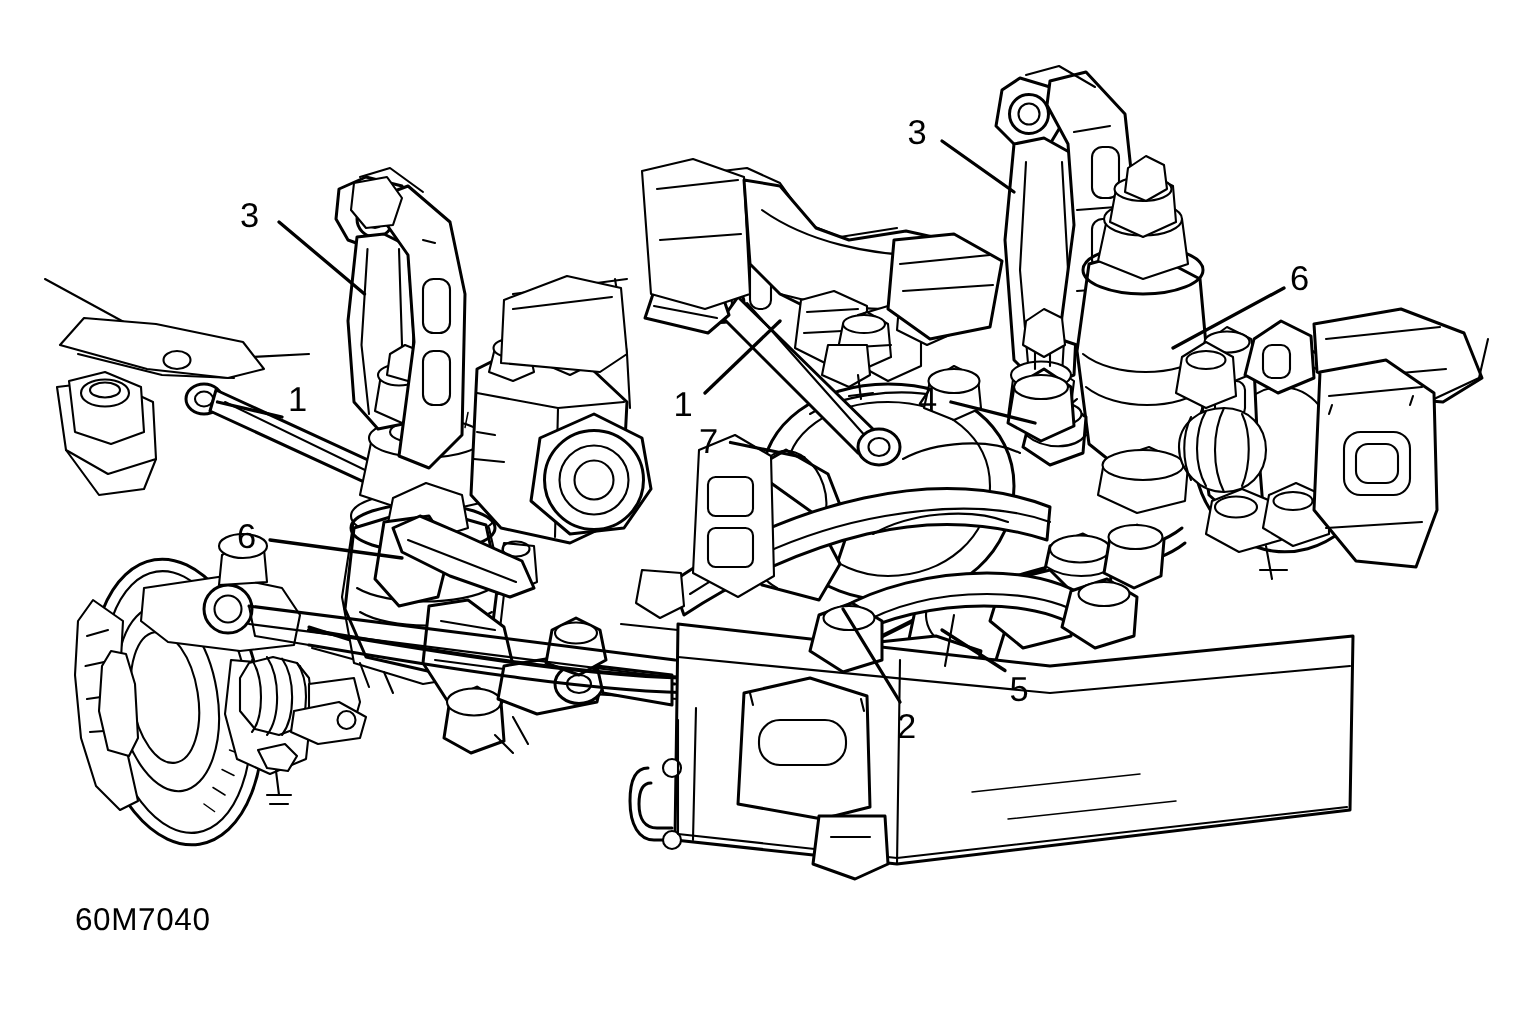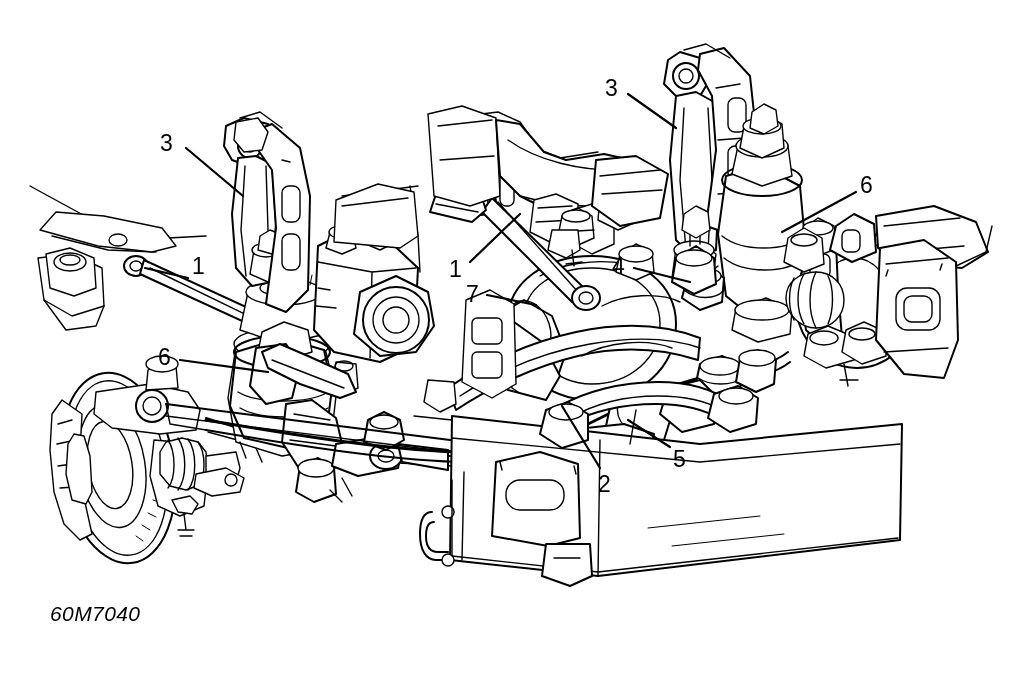--- a/index.html
+++ b/index.html
@@ -28,21 +28,20 @@
     white-space:nowrap;
   }
   #caption{
     position:absolute;
     left:50px;top:602px;
     font-family:"Liberation Sans", sans-serif;
     font-size:21px;
     letter-spacing:.4px;
     color:#000;
     white-space:nowrap;
-    font-style:italic;
   }
 </style>
 </head>
 <body>
 
 <div id="stage">
 
   <svg id="art" viewBox="0 0 1024 683">
 
     <g>

